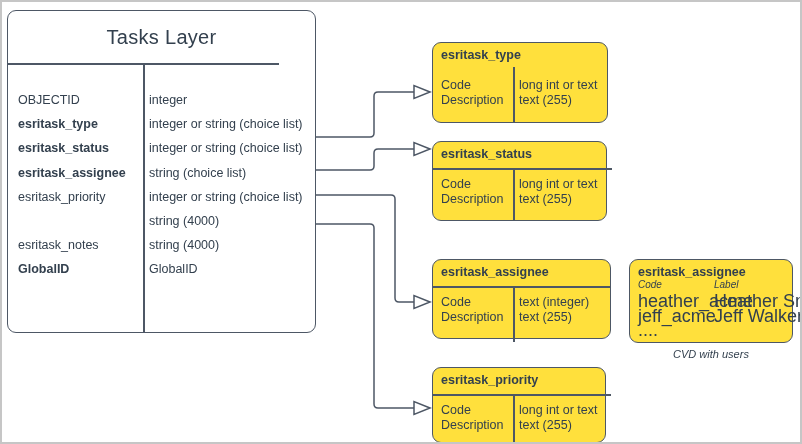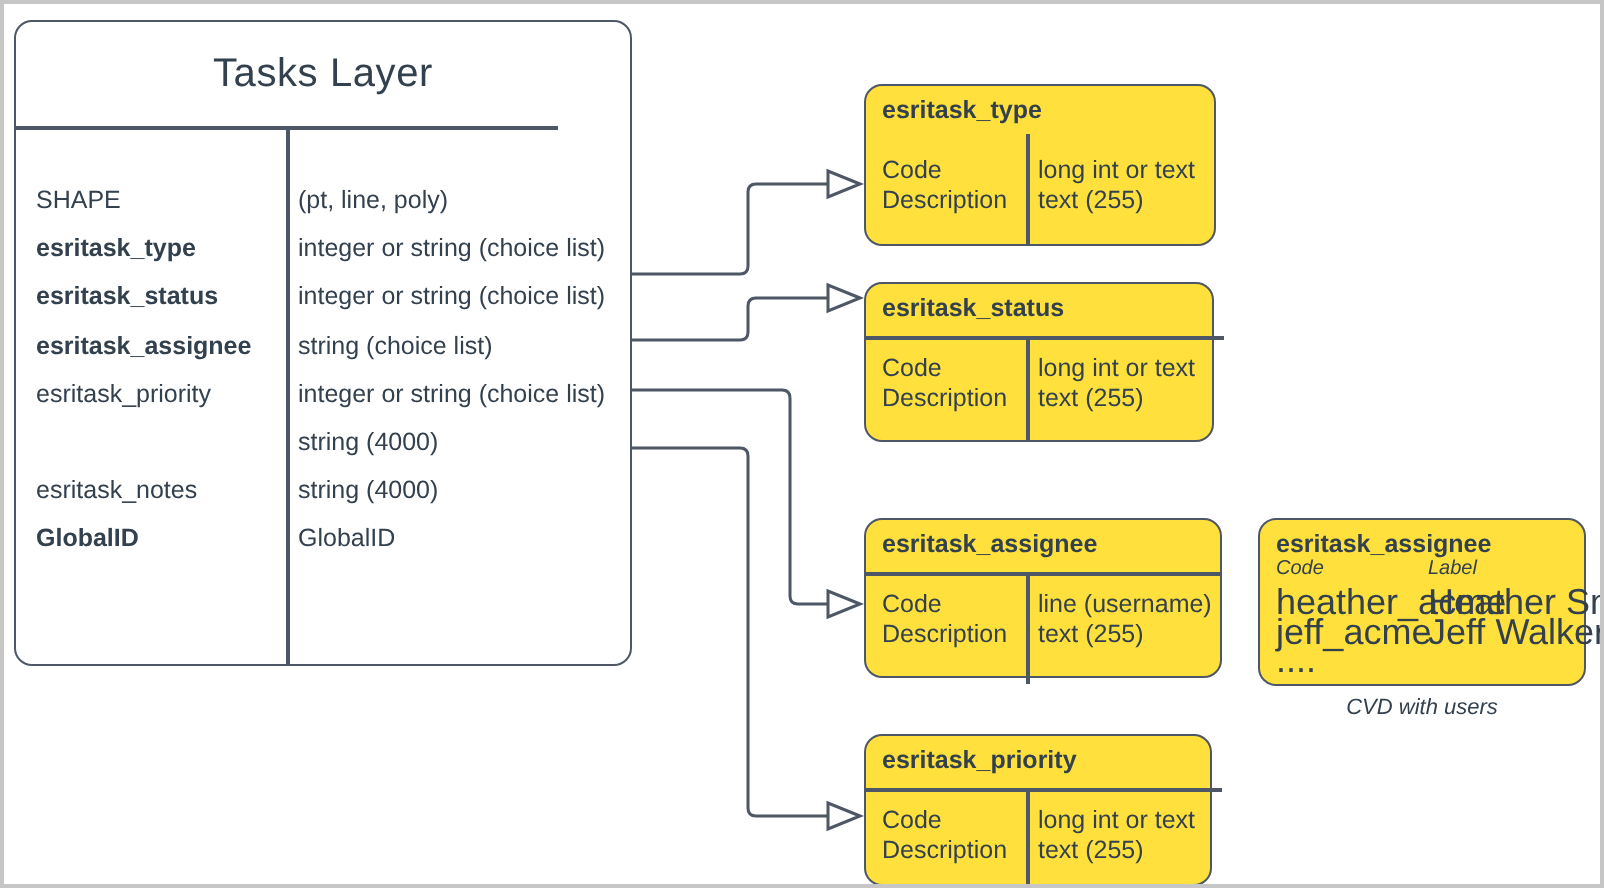--- a/index.html
+++ b/index.html
@@ -75,22 +75,22 @@
 <body>
 
 <div id="canvas">
 
   <div class="tasks-table">
     <div class="tt-title">Tasks Layer</div>
     <div class="tt-underline"></div>
     <div class="tt-vdiv"></div>
     <div class="tt-rows">
       <div class="tt-row">
-          <span class="tt-name">SHAPE</span>
-          <span class="tt-type">(pt, line, poly)</span>
+          <span class="tt-name">OBJECTID</span>
+          <span class="tt-type">integer</span>
         </div>
       <div class="tt-row bold">
           <span class="tt-name">esritask_type</span>
           <span class="tt-type">integer or string (choice list)</span>
         </div>
       <div class="tt-row bold">
           <span class="tt-name">esritask_status</span>
           <span class="tt-type">integer or string (choice list)</span>
         </div>
       <div class="tt-row bold">
@@ -159,21 +159,21 @@
 
   <div class="lookup-box box-assignee">
     <div class="lb-title">esritask_assignee</div>
     <div class="lb-underline flush"></div>
     <div class="lb-vdiv over"></div>
     <div class="lb-left">
       <div>Code</div>
       <div>Description</div>
     </div>
     <div class="lb-right">
-      <div>line  (username)</div>
+      <div>text  (integer)</div>
       <div>text (255)</div>
     </div>
   </div>
 
   <div class="lookup-box box-priority">
     <div class="lb-title">esritask_priority</div>
     <div class="lb-underline poke"></div>
     <div class="lb-vdiv over"></div>
     <div class="lb-left">
       <div>Code</div>

